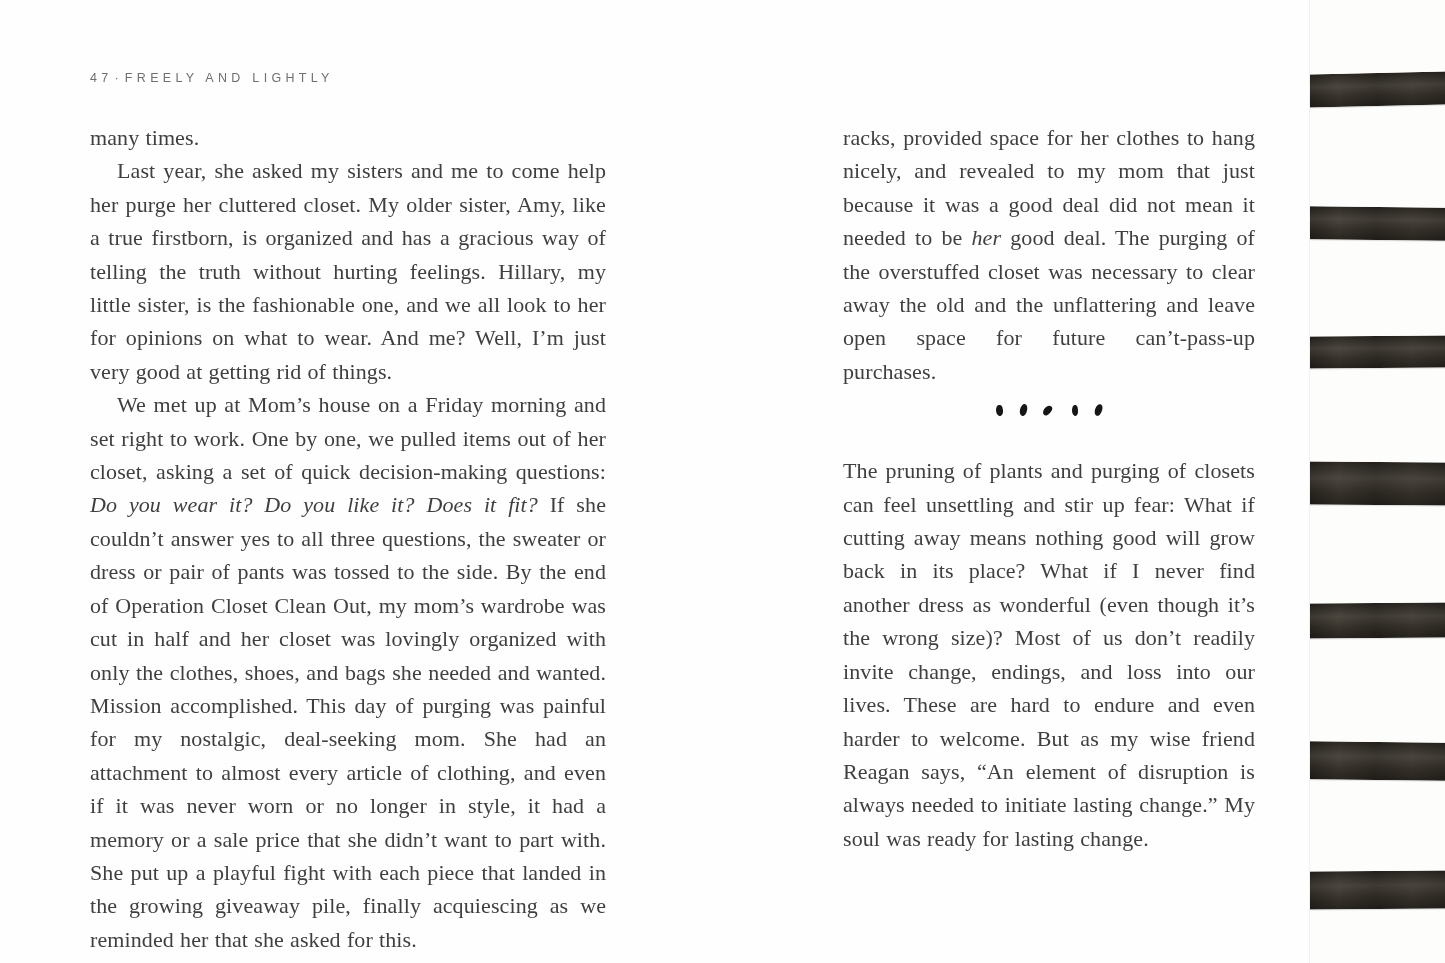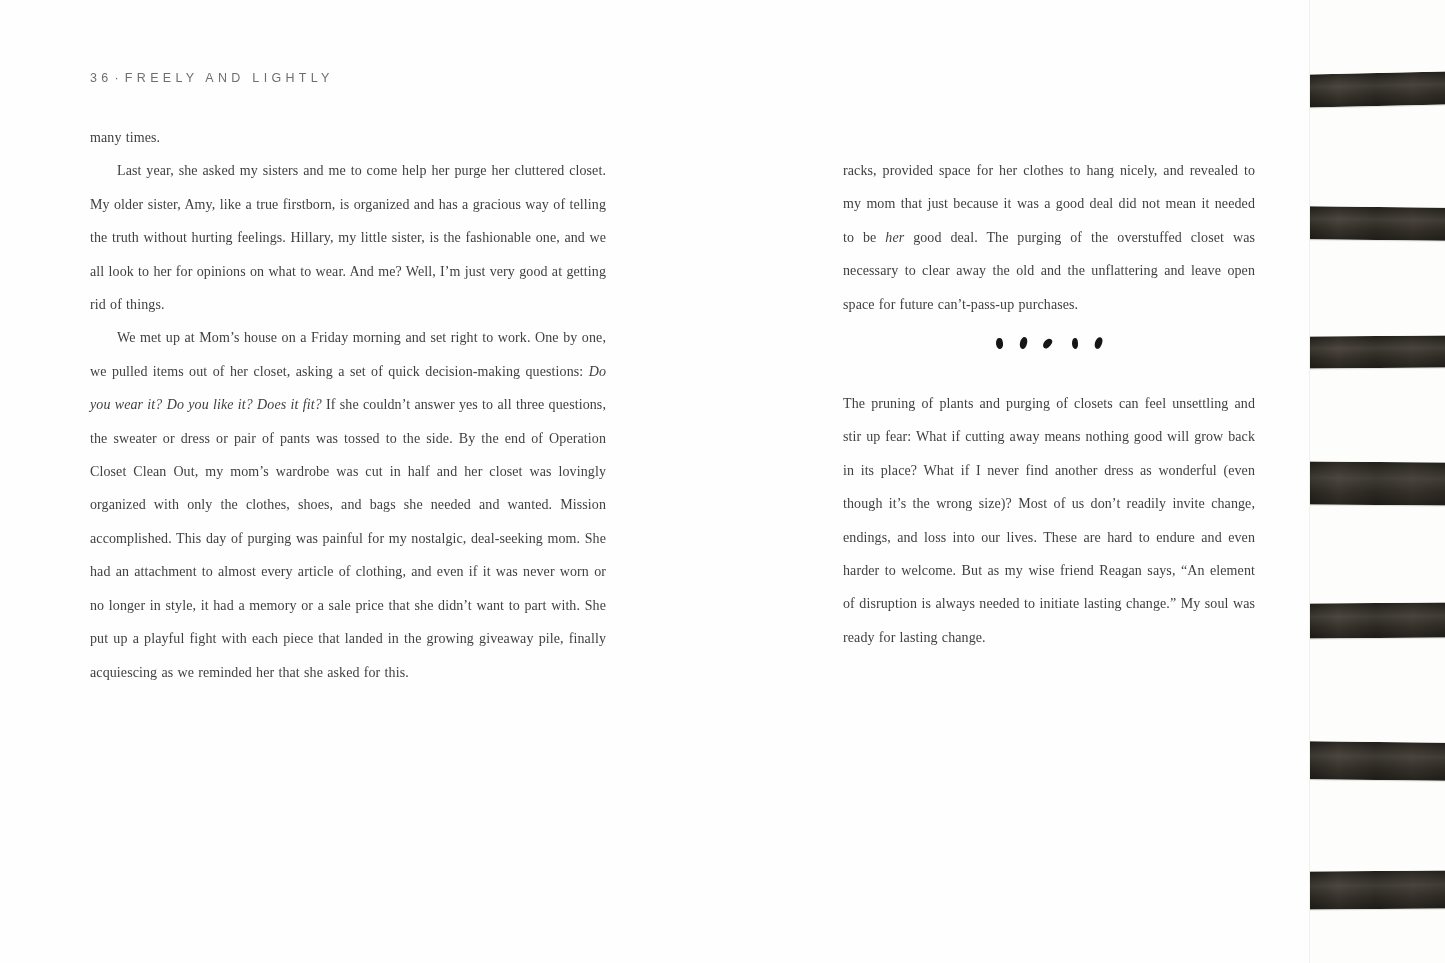--- a/index.html
+++ b/index.html
@@ -21,26 +21,26 @@
     color:var(--head-color);
     white-space:nowrap;
     transform:scaleX(.96);transform-origin:left center;
   }
   .running-head .sep{padding:0 2px;}
 
   
   .text-col{
     position:absolute;top:121px;
     color:var(--text-color);
-    font-size:14px;line-height:33.4px;
+    font-size:22px;line-height:33.4px;
     text-align:justify;
     letter-spacing:.1px;word-spacing:.6px;
   }
   .col-left{left:90px;width:516px;}
-  .col-right{left:843px;width:412px;margin-top:33px;}
+  .col-right{left:843px;width:412px;}
   .para{margin:0;}
   .para.indent{text-indent:27px;}
   .para i{font-style:italic;}
 
   
   .ornament{
     height:16px;margin:14px 0 36px 0;
     display:flex;justify-content:center;align-items:center;
   }
   .dot{
@@ -76,21 +76,21 @@
   .stripe.s5{top:603px;height:35px;transform:rotate(-.4deg);}
   .stripe.s6{top:742px;height:38px;transform:rotate(.6deg);}
   .stripe.s7{top:871px;height:38px;transform:rotate(-.5deg);}
 </style>
 </head>
 <body>
 
 <div class="spread">
 
   <div class="running-head">
-    <span>36</span><span class="sep">·</span><span>FREELY AND LIGHTLY</span>
+    <span>47</span><span class="sep">·</span><span>FREELY AND LIGHTLY</span>
   </div>
 
   <div class="text-col col-left">
       <p class="para"><span>many times.</span></p>
       <p class="para indent"><span>Last year, she asked my sisters and me to come help her purge her cluttered closet. My older sister, Amy, like a true firstborn, is organized and has a gracious way of telling the truth without hurting feelings. Hillary, my little sister, is the fashionable one, and we all look to her for opinions on what to wear. And me? Well, I’m just very good at getting rid of things.</span></p>
       <p class="para indent"><span>We met up at Mom’s house on a Friday morning and set right to work. One by one, we pulled items out of her closet, asking a set of quick decision-making questions: </span><i>Do you wear it? Do you like it? Does it fit?</i><span> If she couldn’t answer yes to all three questions, the sweater or dress or pair of pants was tossed to the side. By the end of Operation Closet Clean Out, my mom’s wardrobe was cut in half and her closet was lovingly organized with only the clothes, shoes, and bags she needed and wanted. Mission accomplished. This day of purging was painful for my nostalgic, deal-seeking mom. She had an attachment to almost every article of clothing, and even if it was never worn or no longer in style, it had a memory or a sale price that she didn’t want to part with. She put up a playful fight with each piece that landed in the growing giveaway pile, finally acquiescing as we reminded her that she asked for this.</span></p>
     </div>
 
   <div class="text-col col-right">
     <div>

